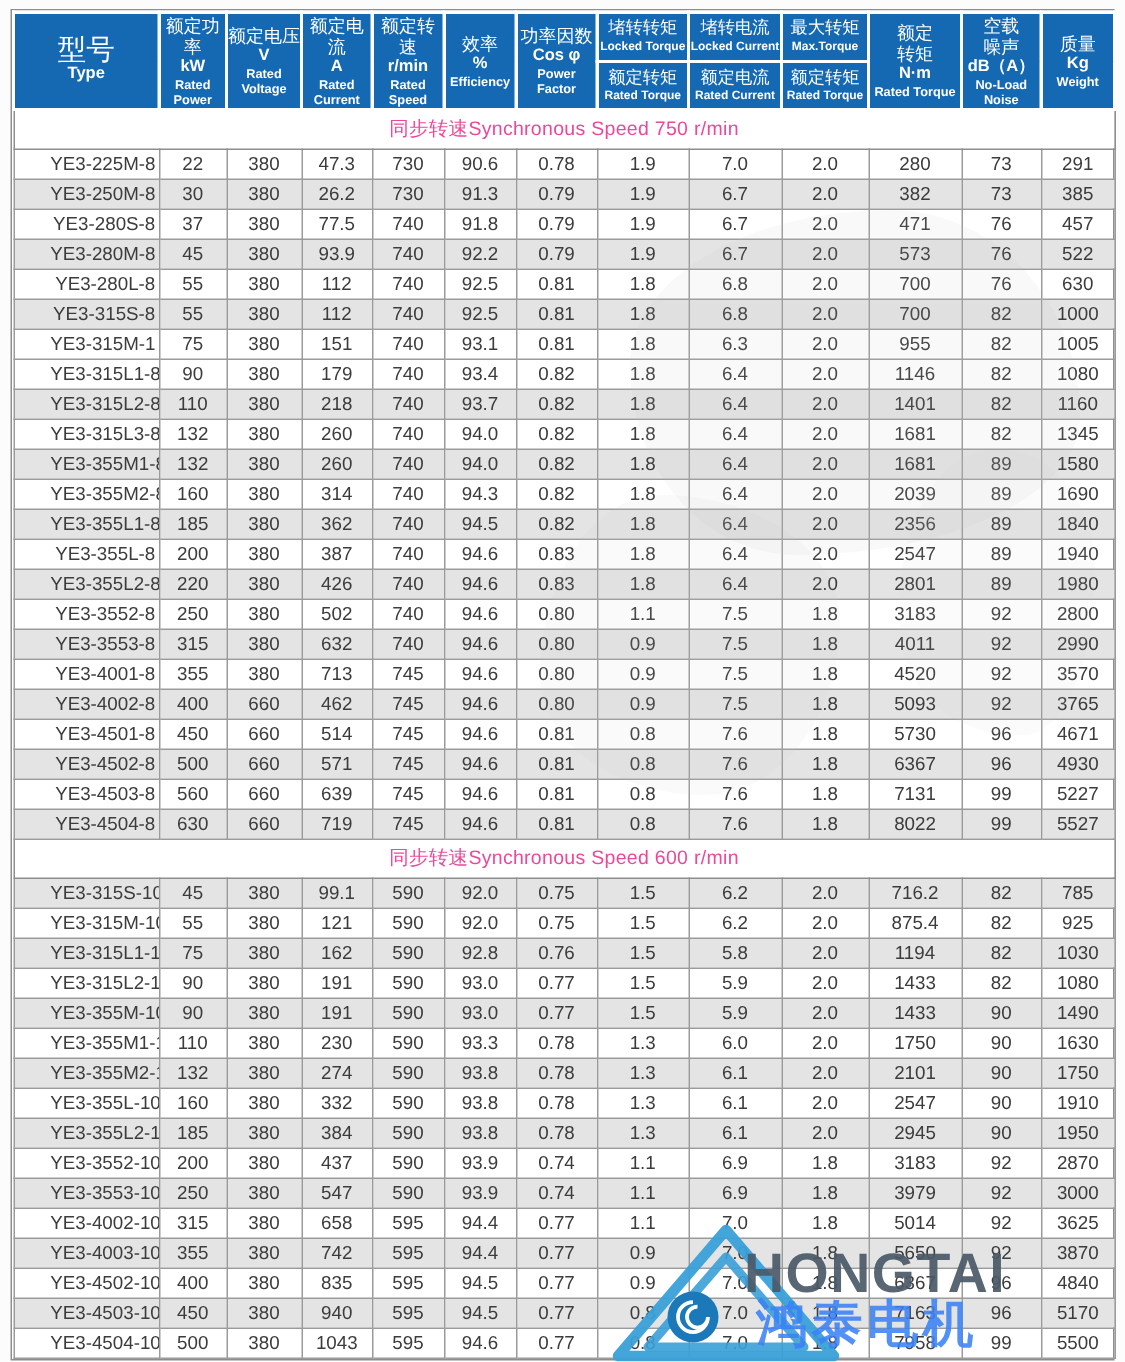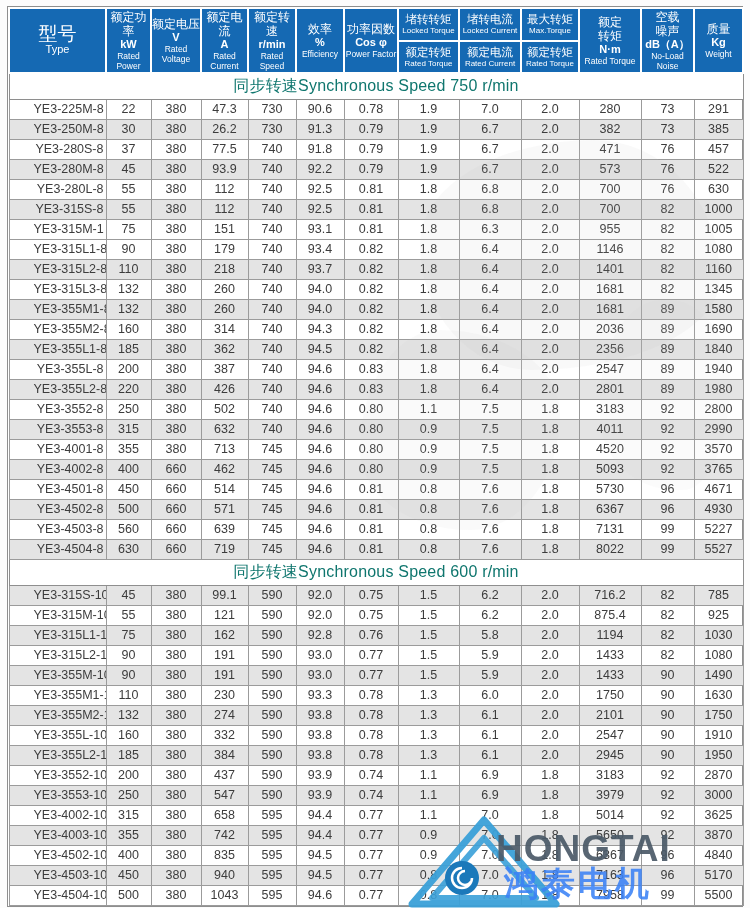--- a/index.html
+++ b/index.html
@@ -25,25 +25,25 @@
   thead td{
     background:#1569b3; color:#ffffff;
     border:2px solid #ffffff;
     height:27px; padding:1px 0; white-space:normal;
     vertical-align:middle;
   }
   .h-zh{ font-size:12px; line-height:14px; font-weight:normal; }
   .h-zh.big{ font-size:19px; line-height:18px; }
   .h-zh.sm{ font-size:11.5px; line-height:13px; }
   .h-unit{ font-size:11px; line-height:13px; font-weight:bold; }
-  .h-en{ font-size:8.5px; line-height:10px; font-weight:normal; }
+  .h-en{ font-size:8.5px; line-height:10px; font-weight:bold; }
   .h-en.mid{ font-size:11px; line-height:13px; }
   .h-en.xs{ font-size:8px; line-height:9px; }
   tr.section-row td{
-    background:#ffffff; height:26px; font-size:16px; color:#0f766e;
+    background:#ffffff; height:26px; font-size:13px; color:#ec4899;
     border:1px solid #8e8e8e; font-weight:normal; letter-spacing:.2px;
   }
   tbody tr.shaded td{ background:#e4e4e4; }
   tbody td.type-cell{ text-align:right; padding-left:24px; }
   
   .map-blob{ position:absolute; background:#c9c9c9; pointer-events:none; z-index:3; }
   .blob1{ left:420px; top:140px; width:300px; height:230px; opacity:.10; border-radius:58% 42% 63% 37%/45% 60% 40% 55%; }
   .blob2{ left:360px; top:330px; width:200px; height:200px; opacity:.09; border-radius:40% 60% 45% 55%/60% 42% 58% 40%; }
   .blob3{ left:600px; top:300px; width:130px; height:190px; opacity:.08; border-radius:50% 50% 38% 62%/55% 45% 60% 40%; }
   
@@ -334,21 +334,21 @@
           <td class="type-cell">YE3-355M2-8</td>
           <td>160</td>
           <td>380</td>
           <td>314</td>
           <td>740</td>
           <td>94.3</td>
           <td>0.82</td>
           <td>1.8</td>
           <td>6.4</td>
           <td>2.0</td>
-          <td>2036</td>
+          <td>2039</td>
           <td>89</td>
           <td>1690</td>
         </tr>
         <tr class="shaded">
           <td class="type-cell">YE3-355L1-8</td>
           <td>185</td>
           <td>380</td>
           <td>362</td>
           <td>740</td>
           <td>94.5</td>

